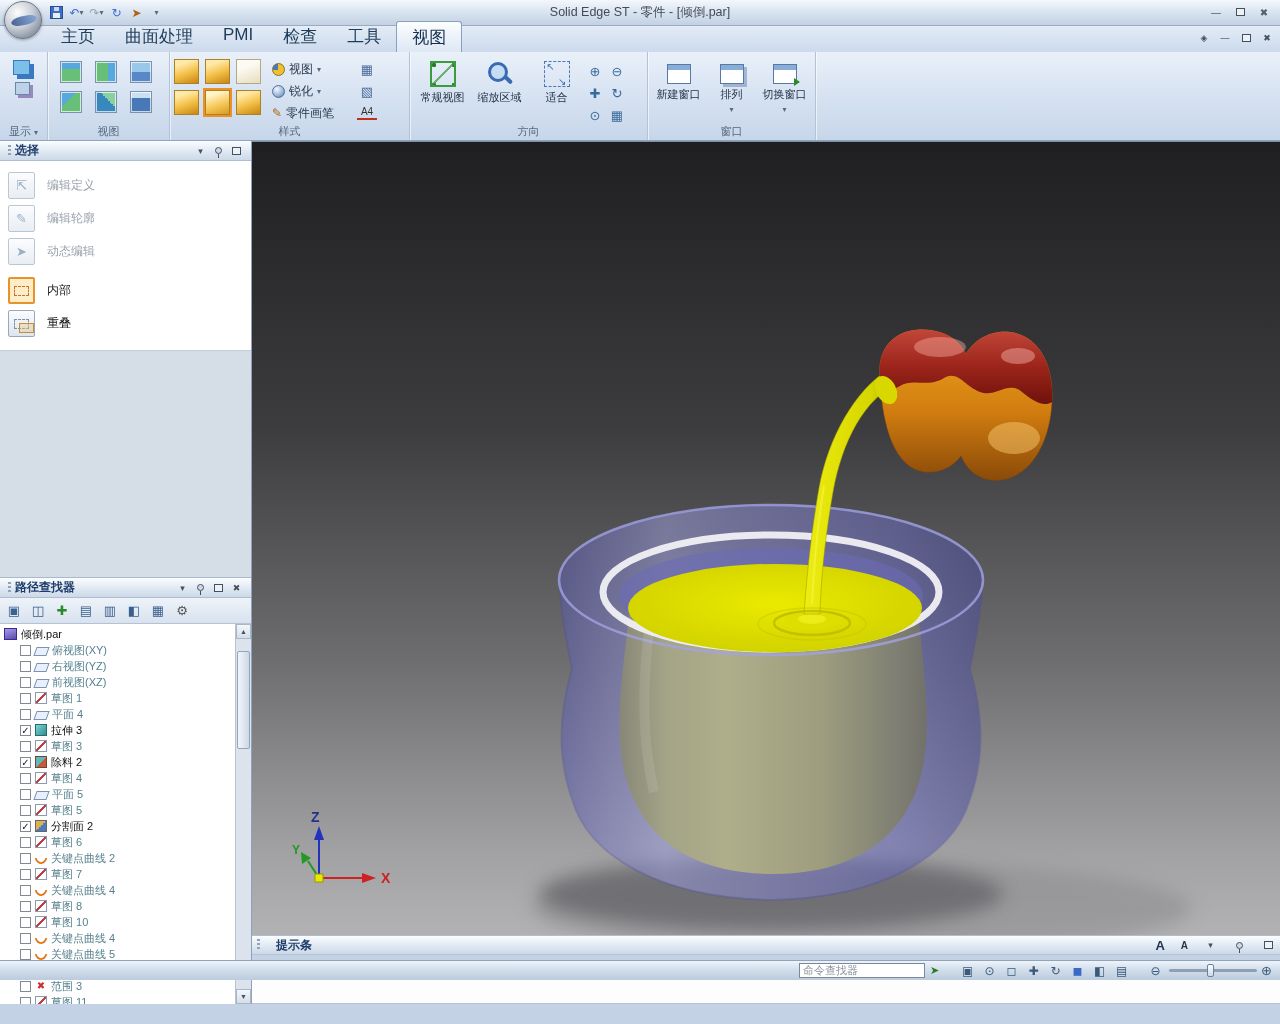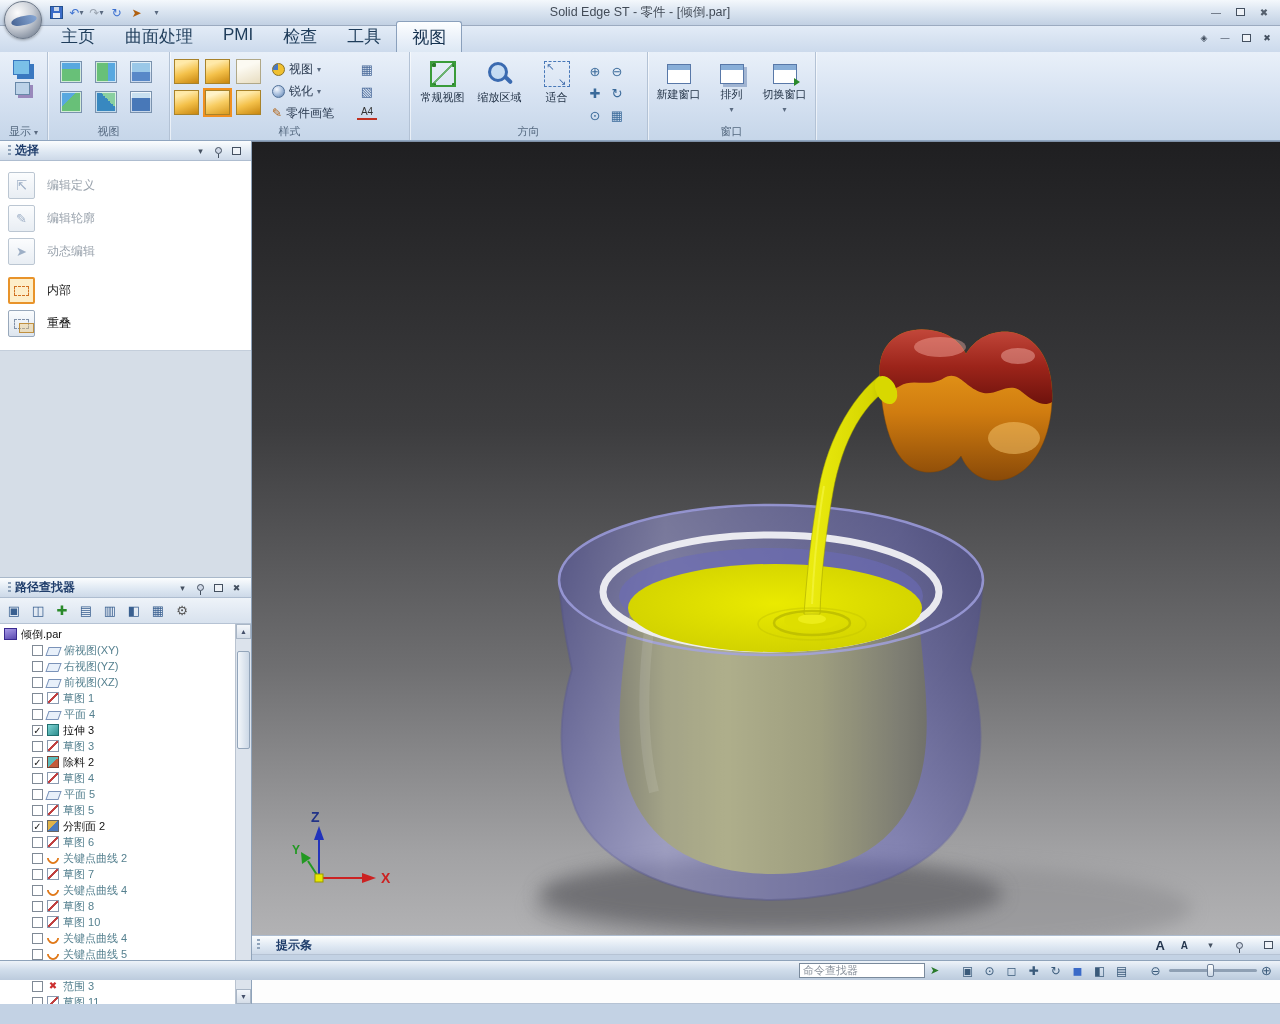--- a/index.html
+++ b/index.html
@@ -151,21 +151,21 @@
   .sel-lb.dis { color:#9aa3ad; }
 
   .pf-toolbar { height:26px; background:linear-gradient(#eef3f9,#d8e2ee); border-bottom:1px solid #b6c3d4;
     display:flex; align-items:center; gap:2px; padding:0 3px; }
   .pfic { width:22px; height:21px; display:inline-flex; align-items:center; justify-content:center;
     font-size:13px; color:#3a6090; border:1px solid transparent; border-radius:2px; }
   .pfic.green { color:#2a8a2a; }
   .pfic.dark { color:#555; }
   .pf-treewrap { position:absolute; top:46px; bottom:0; left:0; right:0; background:#fff; }
   .tree { position:absolute; top:0; bottom:0; left:0; right:16px; overflow:hidden; padding-top:2px; }
-  .trow { height:16px; display:flex; align-items:center; gap:4px; padding-left:32px;
+  .trow { height:16px; display:flex; align-items:center; gap:4px; padding-left:20px;
     color:#55808f; font-size:11px; white-space:nowrap; }
   .trow.root { padding-left:4px; color:#111; }
   .trow.checked { color:#111; }
   .cb { width:11px; height:11px; flex:none; border:1px solid #808a96; background:#fff;
     font-size:10px; line-height:9px; text-align:center; color:#1a1a1a; }
   .ti { width:12px; height:12px; flex:none; display:inline-block; position:relative; }
   .ti-part { width:13px; height:12px; background:linear-gradient(160deg,#a89ae8,#5a4ab0); border:1px solid #3a2a90; }
   .ti-plane { width:13px; height:9px; background:#e8f0fa; border:1px solid #7a92b8; transform:skewX(-20deg); margin-top:2px; }
   .ti-sketch { background:#fff; border:1px solid #8a9ab0;
     background-image:linear-gradient(135deg, transparent 42%, #c04040 42%, #c04040 56%, transparent 56%); }

